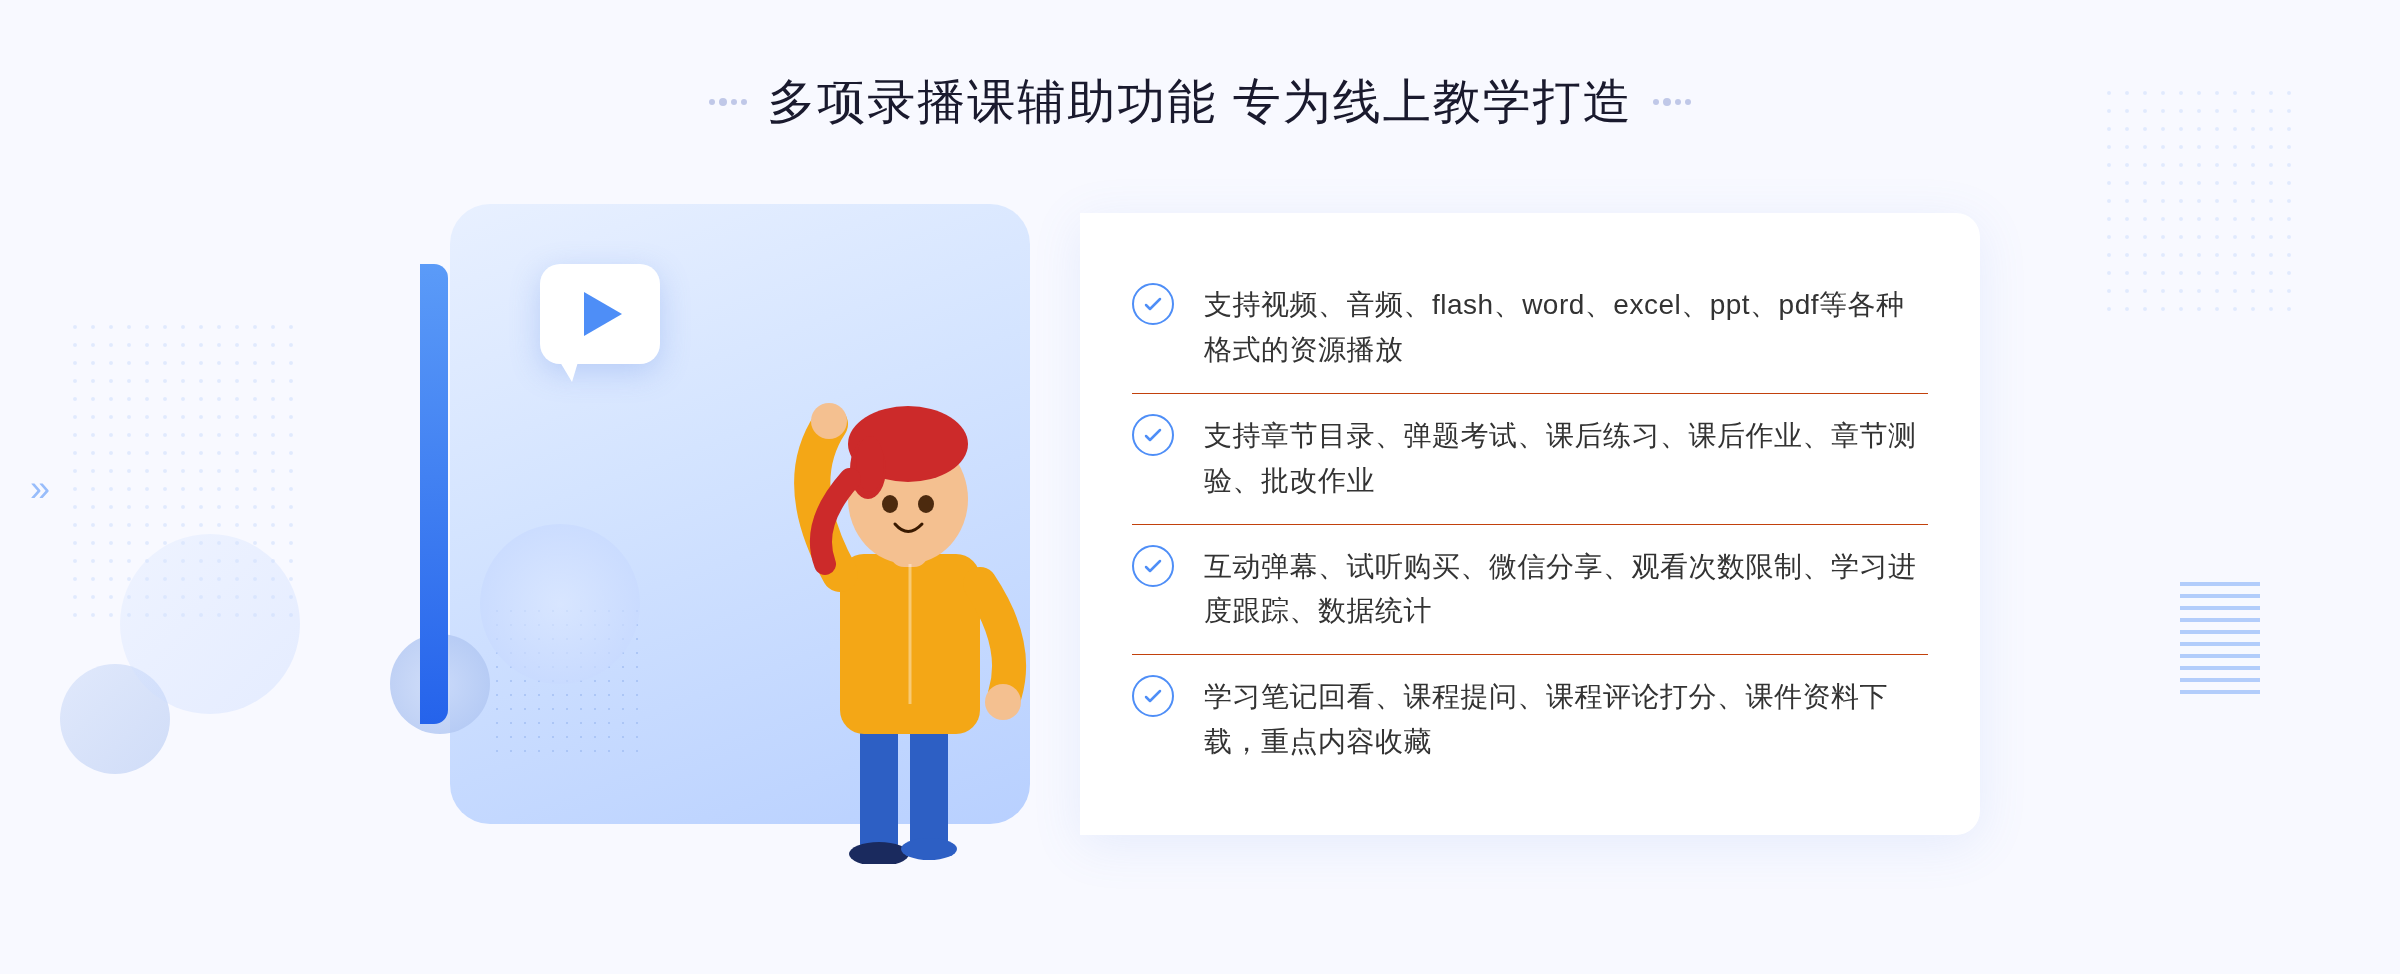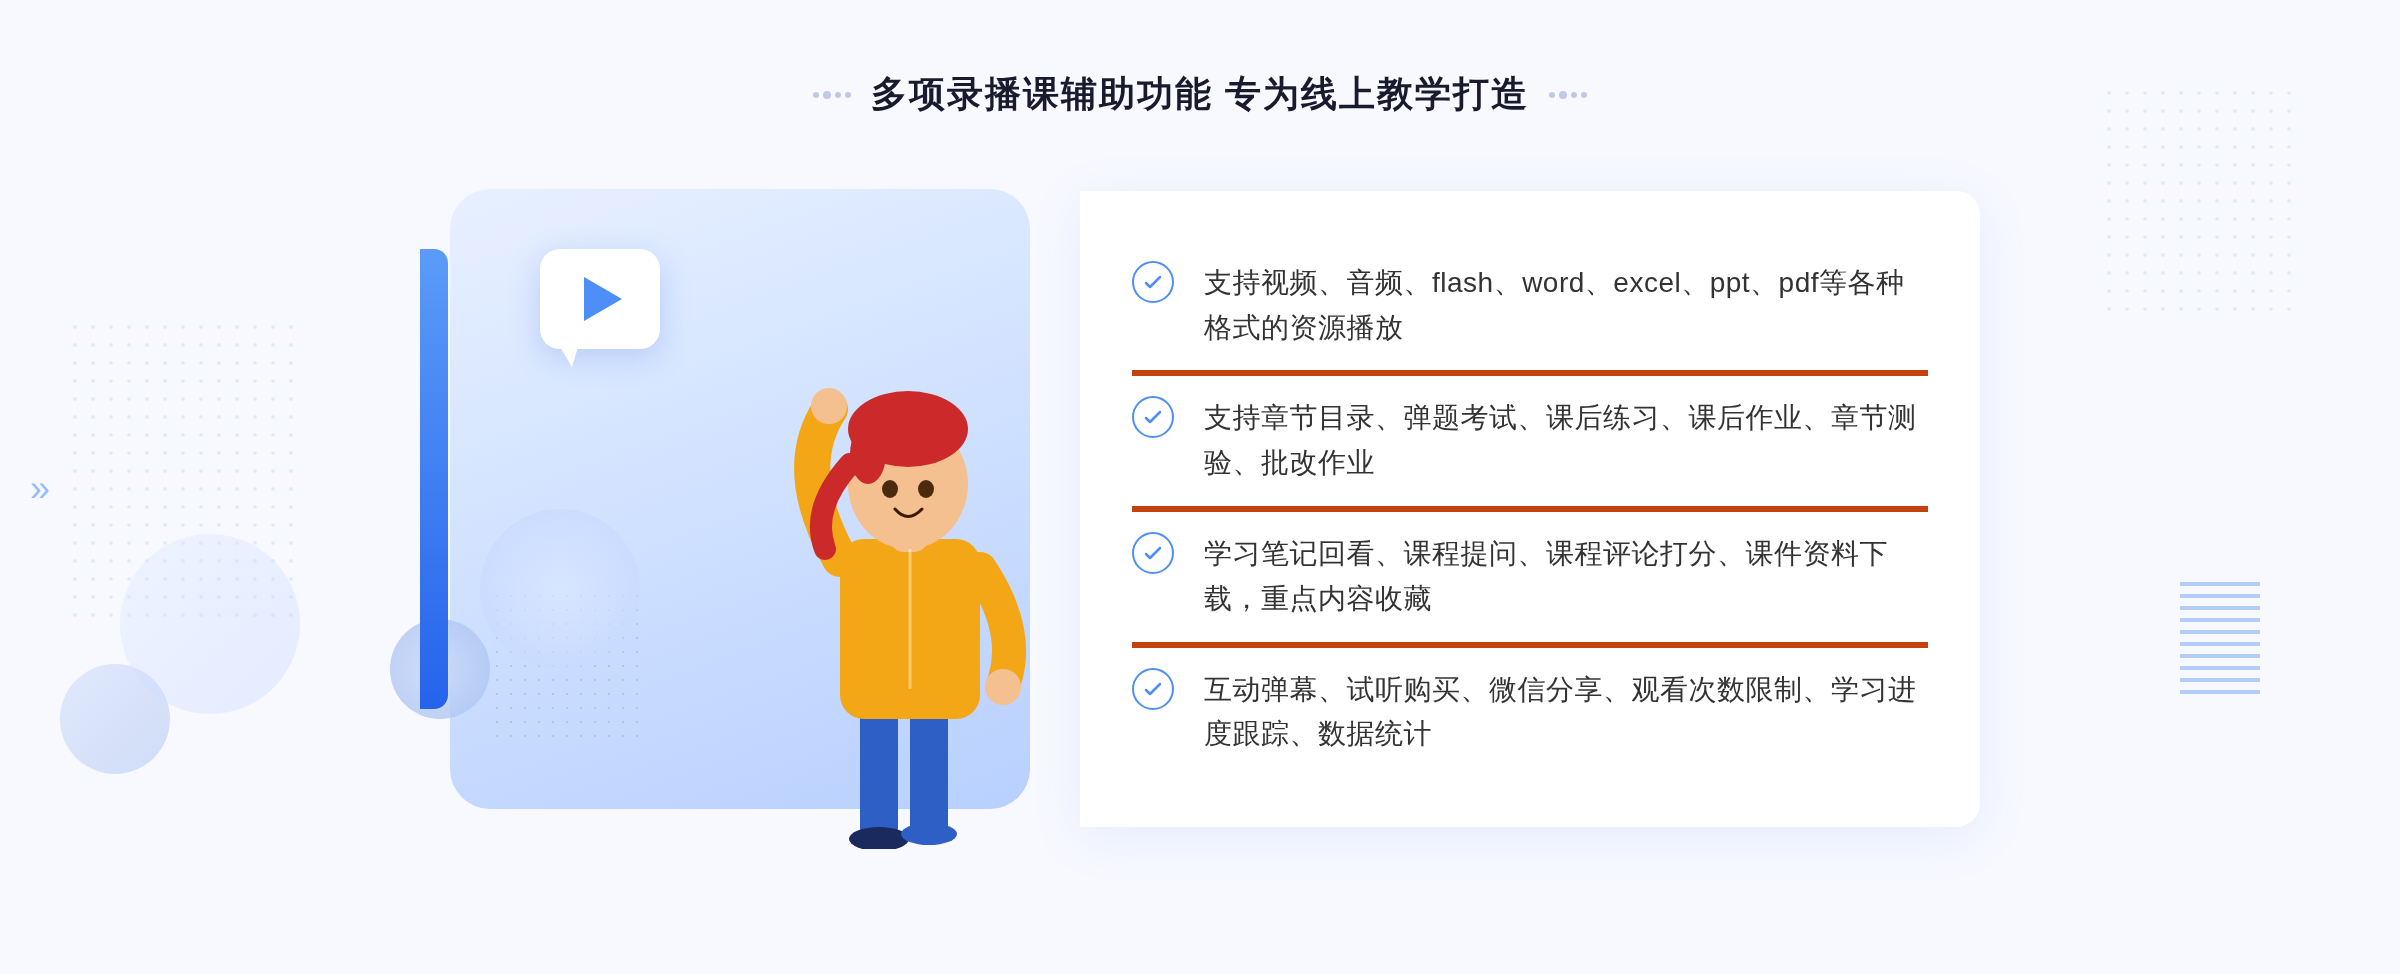--- a/index.html
+++ b/index.html
@@ -67,22 +67,22 @@
       background: #c0c8e8;
       border-radius: 50%;
     }
 
     .decorator-dots span:nth-child(2) {
       width: 8px;
       height: 8px;
     }
 
     .main-title {
-      font-size: 36px;
-      font-weight: 700;
+      font-size: 48px;
+      font-weight: 400;
       color: #1a1a2e;
       letter-spacing: 2px;
       text-align: center;
     }
 
     .sub-title {
       font-size: 22px;
       color: #888;
       margin-top: 14px;
       letter-spacing: 1px;
@@ -252,21 +252,21 @@
     }
 
     .feature-item {
       display: flex;
       align-items: flex-start;
       gap: 30px;
       padding: 20px 0;
     }
 
     .feature-item + .feature-item {
-      border-top: 6px solid #c2410c;
+      border-top: 1px solid #c2410c;
     }
 
     .check-circle {
       width: 42px;
       height: 42px;
       border-radius: 50%;
       border: 2.5px solid #4e8ef7;
       display: flex;
       align-items: center;
       justify-content: center;
@@ -440,30 +440,30 @@
         </div>
         <span class="feature-text">支持章节目录、弹题考试、课后练习、课后作业、章节测验、批改作业</span>
       </div>
 
       <div class="feature-item">
         <div class="check-circle">
           <svg width="24" height="24" viewBox="0 0 24 24" fill="none">
             <path d="M5 13l4 4L19 7" stroke="#4e8ef7" stroke-width="2.5" stroke-linecap="round" stroke-linejoin="round"></path>
           </svg>
         </div>
-        <span class="feature-text">学习笔记回看、课程提问、课程评论打分、课件资料下载，重点内容收藏</span>
+        <span class="feature-text">互动弹幕、试听购买、微信分享、观看次数限制、学习进度跟踪、数据统计</span>
       </div>
 
       <div class="feature-item">
         <div class="check-circle">
           <svg width="24" height="24" viewBox="0 0 24 24" fill="none">
             <path d="M5 13l4 4L19 7" stroke="#4e8ef7" stroke-width="2.5" stroke-linecap="round" stroke-linejoin="round"></path>
           </svg>
         </div>
-        <span class="feature-text">互动弹幕、试听购买、微信分享、观看次数限制、学习进度跟踪、数据统计</span>
+        <span class="feature-text">学习笔记回看、课程提问、课程评论打分、课件资料下载，重点内容收藏</span>
       </div>
 
     </div>
 
   </div>
 
   <div class="stripe-deco">
     <div class="stripe-inner"></div>
   </div>
 

